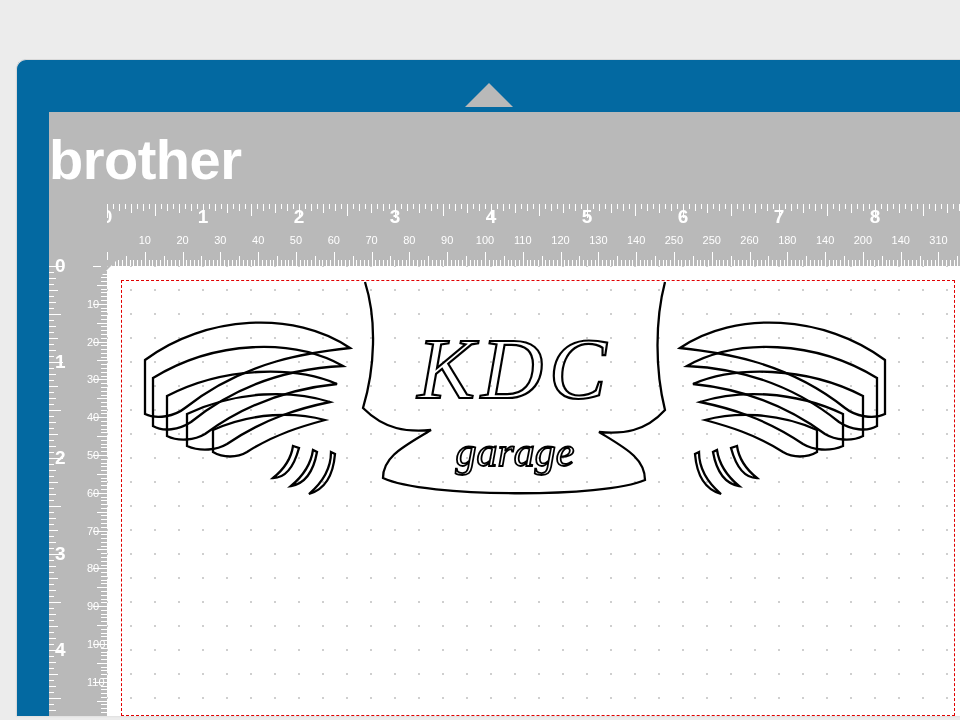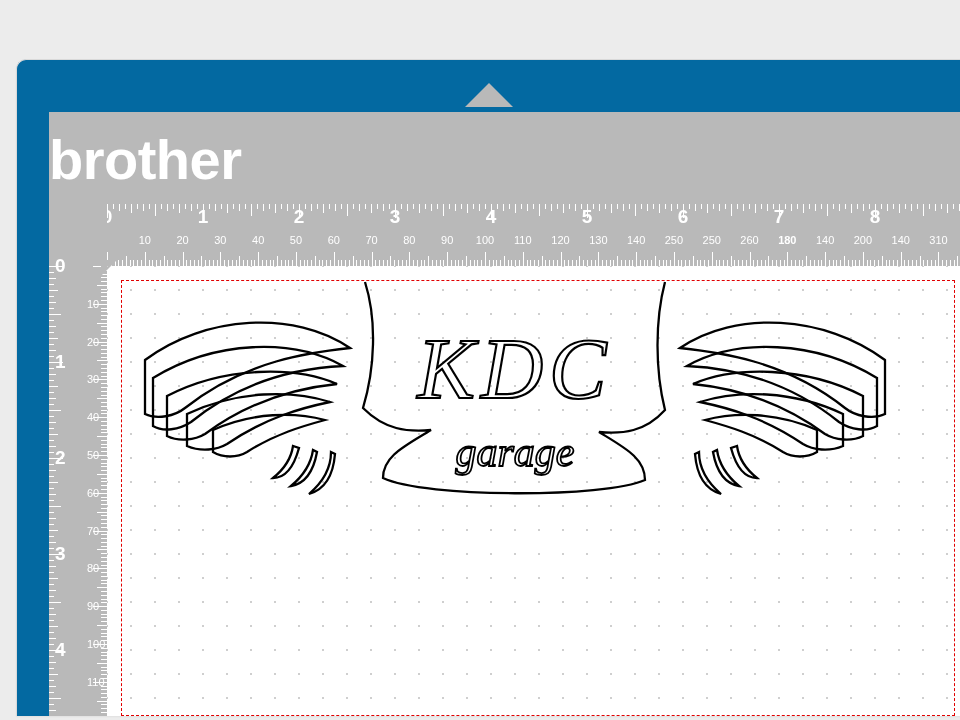--- a/index.html
+++ b/index.html
@@ -92,21 +92,21 @@
       <div class="mm-h" style="left: 360.362px;">80</div>
       <div class="mm-h" style="left: 398.157px;">90</div>
       <div class="mm-h" style="left: 435.953px;">100</div>
       <div class="mm-h" style="left: 473.748px;">110</div>
       <div class="mm-h" style="left: 511.543px;">120</div>
       <div class="mm-h" style="left: 549.339px;">130</div>
       <div class="mm-h" style="left: 587.134px;">140</div>
       <div class="mm-h" style="left: 624.929px;">250</div>
       <div class="mm-h" style="left: 662.724px;">250</div>
       <div class="mm-h" style="left: 700.52px;">260</div>
-      <div class="mm-h" style="left: 738.315px; font-weight: bold;">180</div>
+      <div class="mm-h" style="left: 738.315px;">180</div>
       <div class="mm-h" style="left: 776.11px;">140</div>
       <div class="mm-h" style="left: 813.906px;">200</div>
       <div class="mm-h" style="left: 851.701px;">140</div>
       <div class="mm-h" style="left: 889.496px;">310</div>
       <div class="tick-h" style="left: 58px; height: 14px;"></div>
       <div class="tick-h" style="left: 61.7795px; height: 6px;"></div>
       <div class="tick-h" style="left: 65.5591px; height: 6px;"></div>
       <div class="tick-h" style="left: 69.3386px; height: 6px;"></div>
       <div class="tick-h" style="left: 73.1181px; height: 6px;"></div>
       <div class="tick-h" style="left: 76.8976px; height: 10px;"></div>

